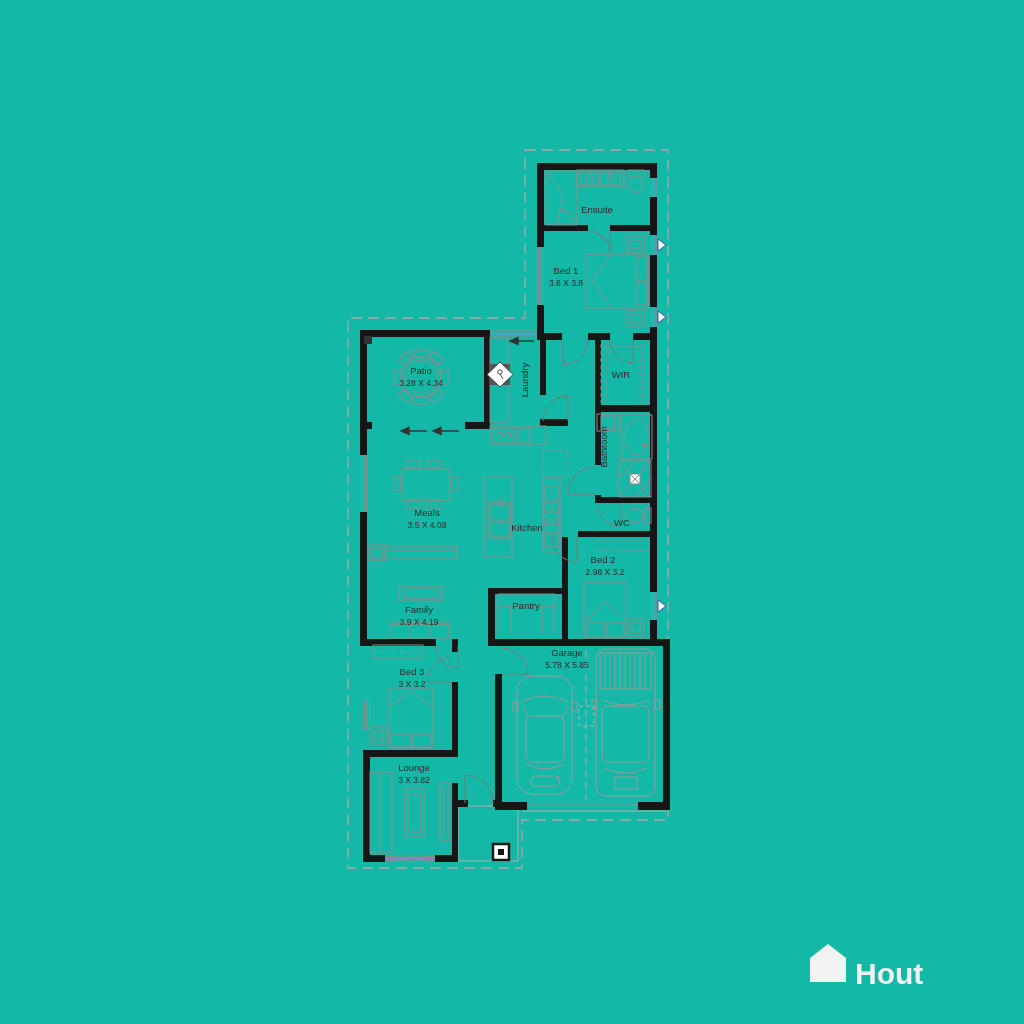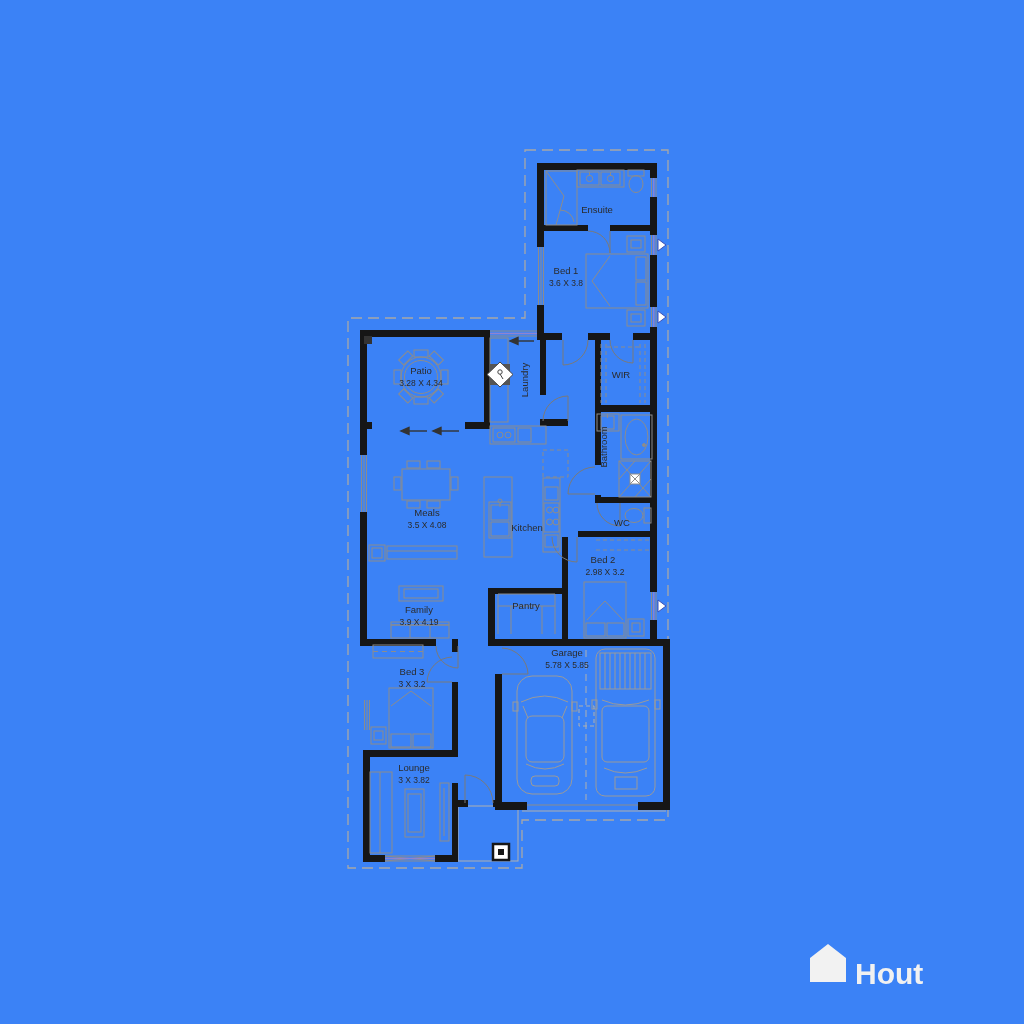--- a/index.html
+++ b/index.html
@@ -1,16 +1,16 @@
 <!DOCTYPE html>
 <html><head>
 <meta charset="utf-8">
 <style>
   html,body{margin:0;padding:0;background:#fff;}
-  .canvas{position:relative;width:1024px;height:1024px;background:#3b82f6;overflow:hidden;
+  .canvas{position:relative;width:1024px;height:1024px;background:#14b8a6;overflow:hidden;
           font-family:"Liberation Sans", sans-serif;}
   svg text{font-family:"Liberation Sans", sans-serif;fill:#2b2b2b;}
   .room-name{font-size:9.5px;}
   .room-dims{font-size:8.5px;}
   .wm{font-size:30px;font-weight:bold;fill:#f1f1f1;}
 </style>
 </head>
 <body>
 
 <div class="canvas">

